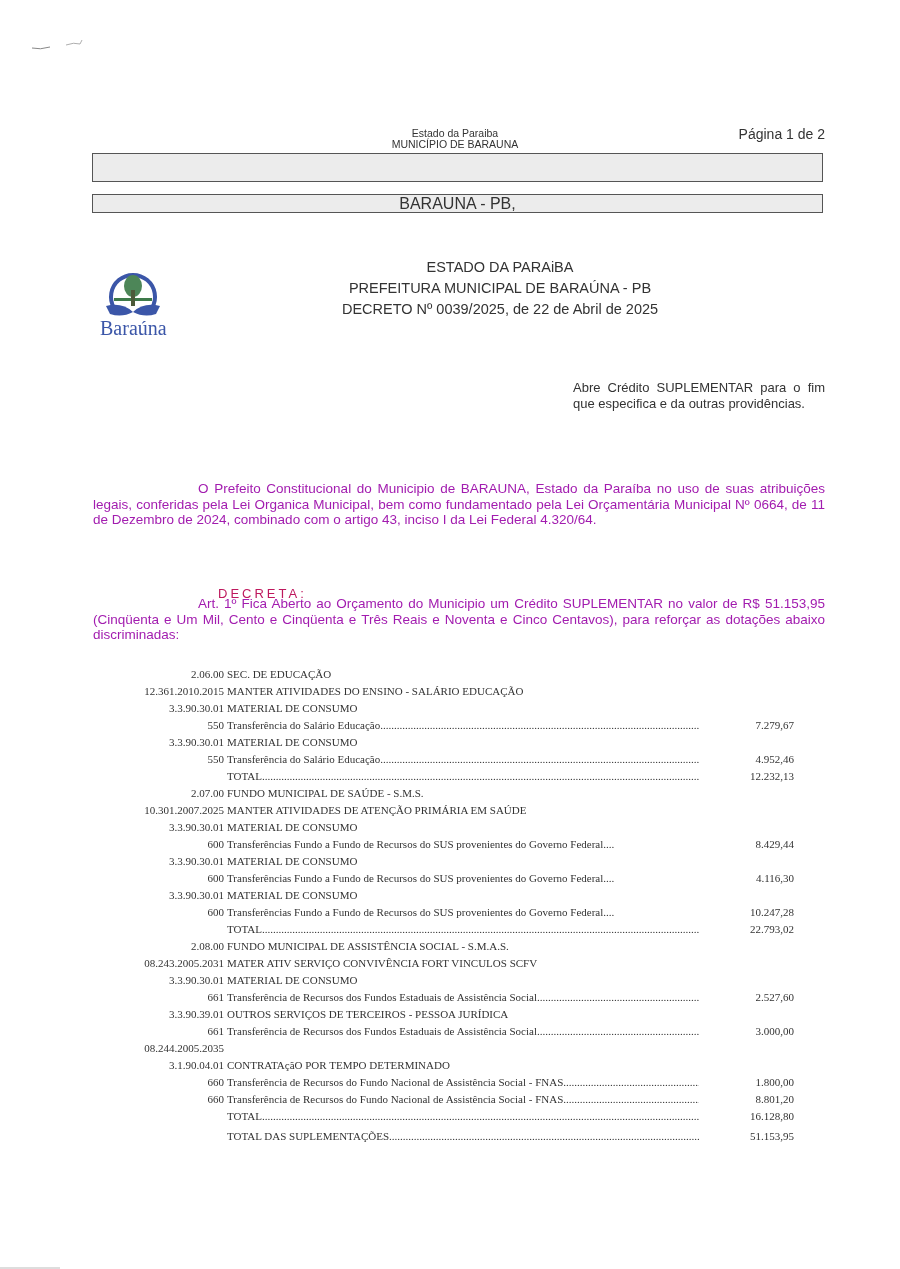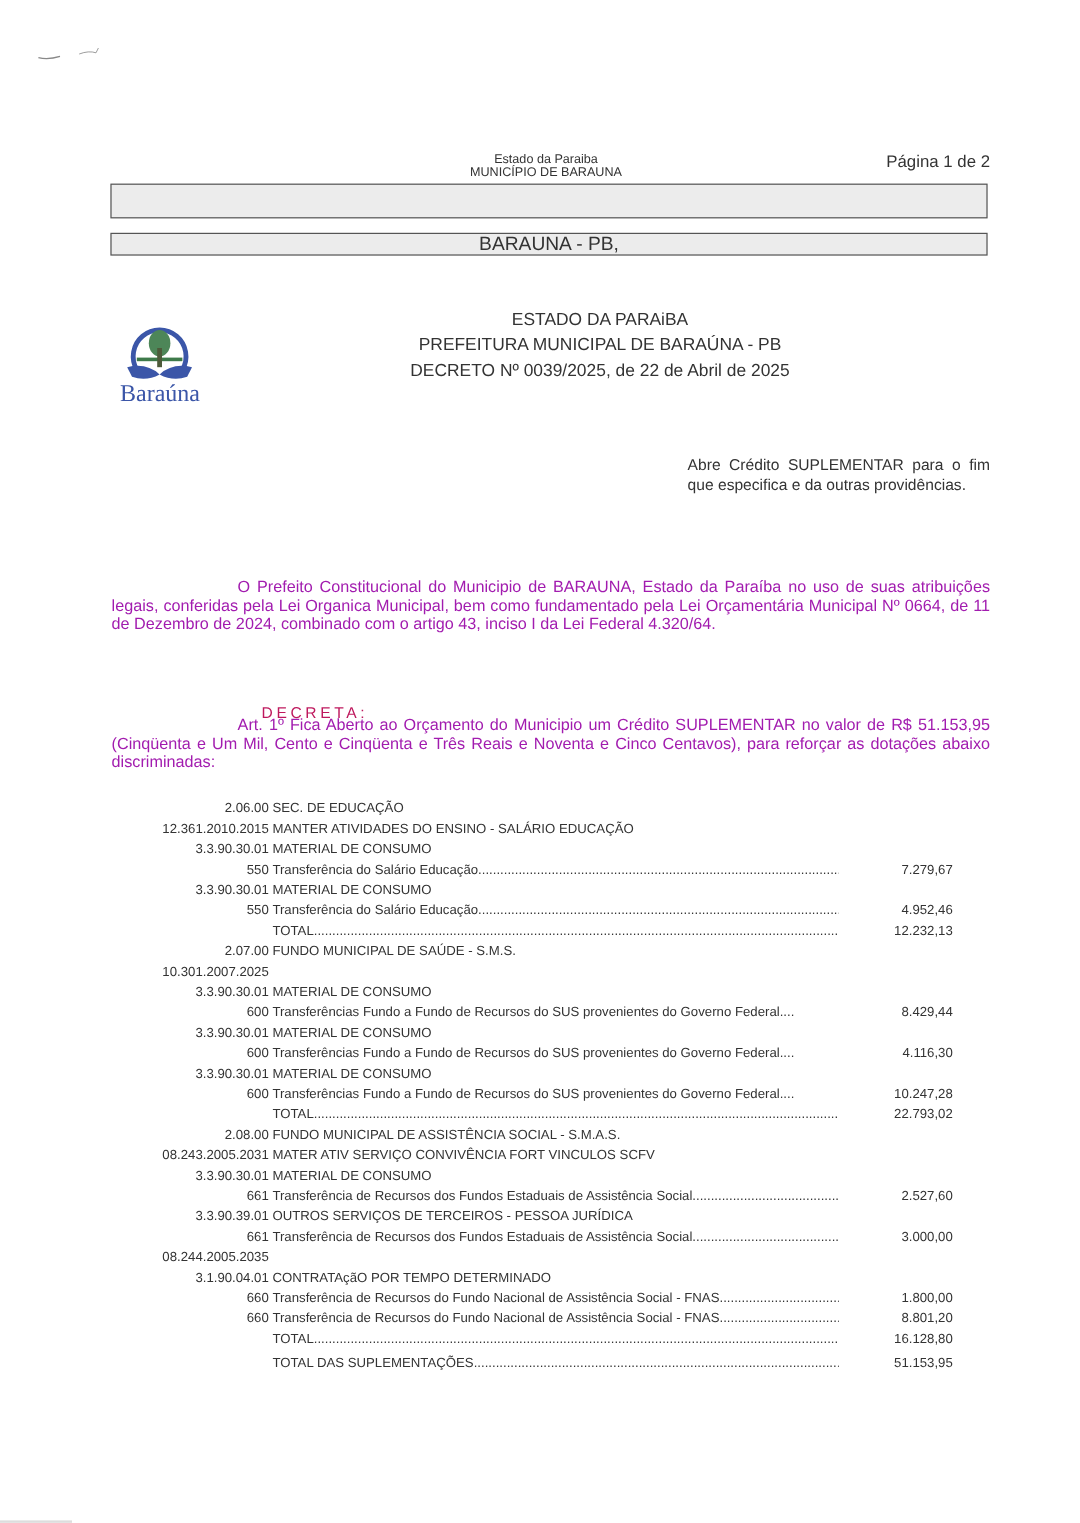--- a/index.html
+++ b/index.html
@@ -34,21 +34,21 @@
   }
   .paragraph {
     position: absolute; left: 93px; width: 732px; font-size: 13.5px; line-height: 15.5px;
     text-align: justify; color: #a21caf;
   }
   .para1 { top: 481px; }
   .para1 .indent, .para2 .indent { display: inline-block; width: 105px; }
   .decreta { position: absolute; left: 218px; top: 562px; font-size: 13px; letter-spacing: 3px; color: #be185d; margin-top: 24px; }
   .para2 { top: 596px; }
   .para2 .indent { width: 105px; }
-  .table { position: absolute; left: 110px; top: 666px; width: 700px; font-size: 11px; color: #333; }
+  .table { position: absolute; left: 110px; top: 666px; width: 700px; font-size: 11px; color: #333; font-family: Liberation Serif, serif; }
   .row { position: relative; height: 17px; line-height: 17px; white-space: nowrap; }
   .row .code { position: absolute; right: 586px; text-align: right; }
   .row .desc { position: absolute; left: 117px; }
   .row .dots { position: absolute; left: 117px; width: 472px; overflow: hidden; }
   .row .value { position: absolute; right: 16px; }
   .row.final { margin-top: 3px; }
   .foot-line { position: absolute; left: 0; bottom: 0; width: 60px; height: 2px; background: #ddd; }
 </style>
 </head>
 <body>
@@ -127,20 +127,21 @@
       <span class="dots"><span>TOTAL</span><span>............................................................................................................................................................................................................................</span></span>
       <span class="value">12.232,13</span>
     </div>
     <div class="row">
       <span class="code">2.07.00</span>
       <span class="desc">FUNDO MUNICIPAL DE SAÚDE - S.M.S.</span>
       <span class="value"></span>
     </div>
     <div class="row">
       <span class="code">10.301.2007.2025</span>
+      <span class="desc">MANTER ATIVIDADES DE ATENÇÃO PRIMÁRIA EM SAÚDE</span>
       <span class="value"></span>
     </div>
     <div class="row">
       <span class="code">3.3.90.30.01</span>
       <span class="desc">MATERIAL DE CONSUMO</span>
       <span class="value"></span>
     </div>
     <div class="row">
       <span class="code">600</span>
       <span class="desc">Transferências Fundo a Fundo de Recursos do SUS provenientes do Governo Federal....</span>

